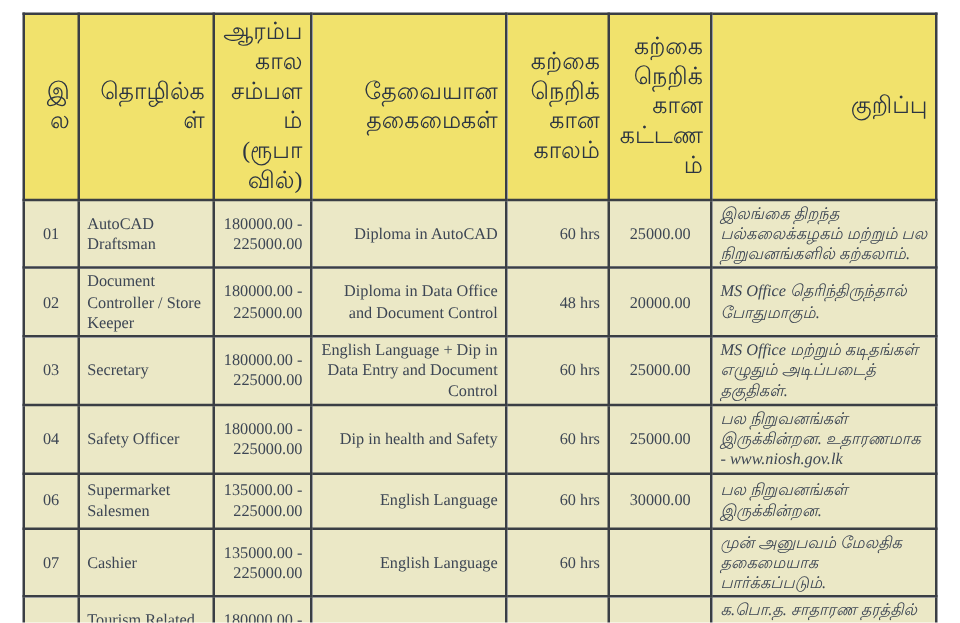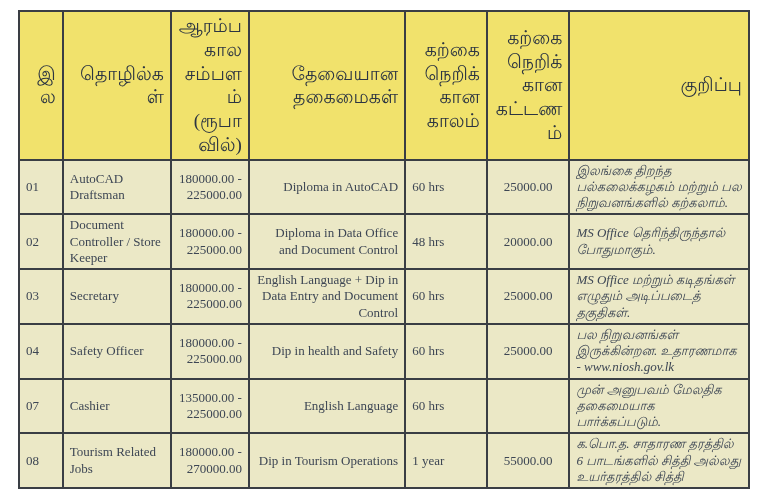--- a/index.html
+++ b/index.html
@@ -39,25 +39,25 @@
     height: 48px;
     margin-left: 40px;
   }
   table.jobs td {
     background: #ebe8c6;
     color: #3d4654;
     font-size: 13px;
     line-height: 1.25;
   }
   tr.body-row { height: 44px; }
-  td.no-cell   { text-align: left; }
+  td.no-cell   { text-align: center; }
   td.job-cell  { text-align: left; padding-left: 8px; margin-left: 28px; }
   td.salary-cell { text-align: right; padding-left: 7px; margin-top: 20px; }
   td.qual-cell { text-align: right; padding-left: 8px; }
-  td.dur-cell  { text-align: left; padding-left: 10px; margin-left: 24px; }
+  td.dur-cell  { text-align: right; padding-left: 10px; margin-left: 24px; }
   td.fee-cell  { text-align: center; margin-left: 40px; }
   td.note-cell { text-align: left; font-size: 12.5px; color: #37424f; padding-left: 8px; font-style: italic; }
 </style>
 </head>
 <body>
 
 <div class="page">
   <table class="jobs">
     <colgroup>
       <col style="width:6.0%">
@@ -110,20 +110,29 @@
       <tr class="body-row">
         <td class="no-cell">04</td>
         <td class="job-cell">Safety Officer</td>
         <td class="salary-cell">180000.00 - 225000.00</td>
         <td class="qual-cell">Dip in health and Safety</td>
         <td class="dur-cell">60 hrs</td>
         <td class="fee-cell">25000.00</td>
         <td class="note-cell">பல நிறுவனங்கள் இருக்கின்றன. உதாரணமாக - www.niosh.gov.lk</td>
       </tr>
       <tr class="body-row">
+        <td class="no-cell">06</td>
+        <td class="job-cell">Supermarket Salesmen</td>
+        <td class="salary-cell">135000.00 - 225000.00</td>
+        <td class="qual-cell">English Language</td>
+        <td class="dur-cell">60 hrs</td>
+        <td class="fee-cell">30000.00</td>
+        <td class="note-cell">பல நிறுவனங்கள் இருக்கின்றன.</td>
+      </tr>
+      <tr class="body-row">
         <td class="no-cell">07</td>
         <td class="job-cell">Cashier</td>
         <td class="salary-cell">135000.00 - 225000.00</td>
         <td class="qual-cell">English Language</td>
         <td class="dur-cell">60 hrs</td>
         <td class="fee-cell"></td>
         <td class="note-cell">முன் அனுபவம் மேலதிக தகைமையாக பார்க்கப்படும்.</td>
       </tr>
       <tr class="body-row">
         <td class="no-cell">08</td>

